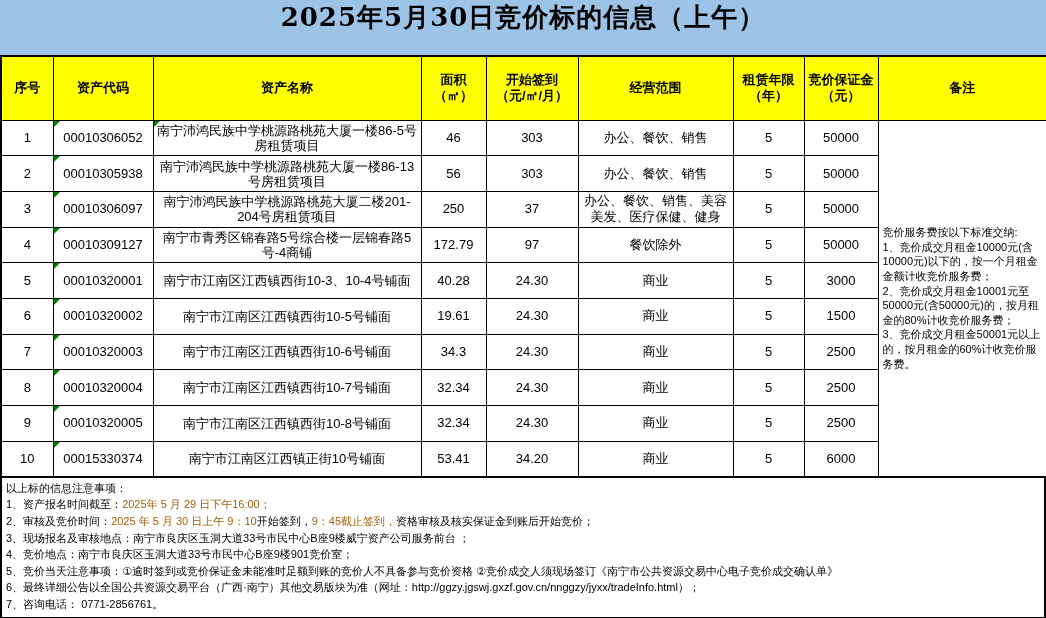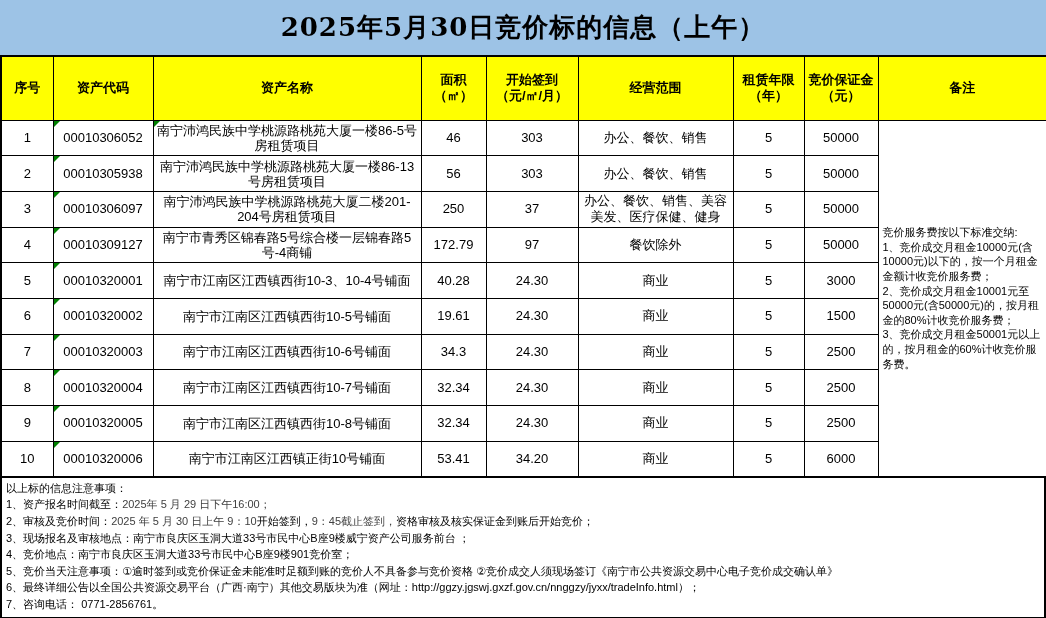--- a/index.html
+++ b/index.html
@@ -4,21 +4,21 @@
 <style>
   * { margin:0; padding:0; box-sizing:border-box; }
   html,body { background:#c9d6e4; }
   body { font-family:"Liberation Sans","DejaVu Sans",sans-serif; }
   .sheet{
     width:1046px; height:618px; background:#9DC3E6;
     position:relative; overflow:hidden;
     font-family:"Liberation Sans","DejaVu Sans",sans-serif;
   }
   .title-band{
-    height:55px; display:flex; align-items:center; justify-content:center;
+    height:55px; display:flex; align-items:flex-start; justify-content:center;
   }
   .title-band h1{
     font-family:"DejaVu Serif","Liberation Serif",serif;
     font-size:26px; font-weight:700; color:#000; letter-spacing:1px;
   }
   table.main{
     width:1046px; border-collapse:collapse; table-layout:fixed;
     background:#fff; border:2px solid #000;
   }
   table.main th, table.main td{
@@ -43,21 +43,21 @@
   .flag{
     position:absolute; top:0; left:0; width:0; height:0; display:block;
     border-top:6px solid #008000; border-right:6px solid transparent;
   }
   td.name-flag{ position:relative; }
   .notes{
     height:141px; background:#fff; border:2px solid #000; border-top:0;
     padding:2px 4px 0 4px; font-size:11px; line-height:16.6px; color:#000;
   }
   .notes .line{ white-space:nowrap; }
-  .red{ color:#404040; }
+  .red{ color:#a16207; }
 </style>
 </head>
 <body>
 
 <div class="sheet">
 
   <div class="title-band">
     <h1>2025年5月30日竞价标的信息（上午）</h1>
   </div>
 
@@ -180,21 +180,21 @@
         <td class="code"><i class="flag"></i><span>00010320005</span></td>
         <td class="name">南宁市江南区江西镇西街10-8号铺面</td>
         <td>32.34</td>
         <td>24.30</td>
         <td>商业</td>
         <td>5</td>
         <td>2500</td>
       </tr>
       <tr>
         <td>10</td>
-        <td class="code"><i class="flag"></i><span>00010320006</span></td>
+        <td class="code"><i class="flag"></i><span>00015330374</span></td>
         <td class="name">南宁市江南区江西镇正街10号铺面</td>
         <td>53.41</td>
         <td>34.20</td>
         <td>商业</td>
         <td>5</td>
         <td>6000</td>
       </tr>
     </tbody>
   </table>
 

